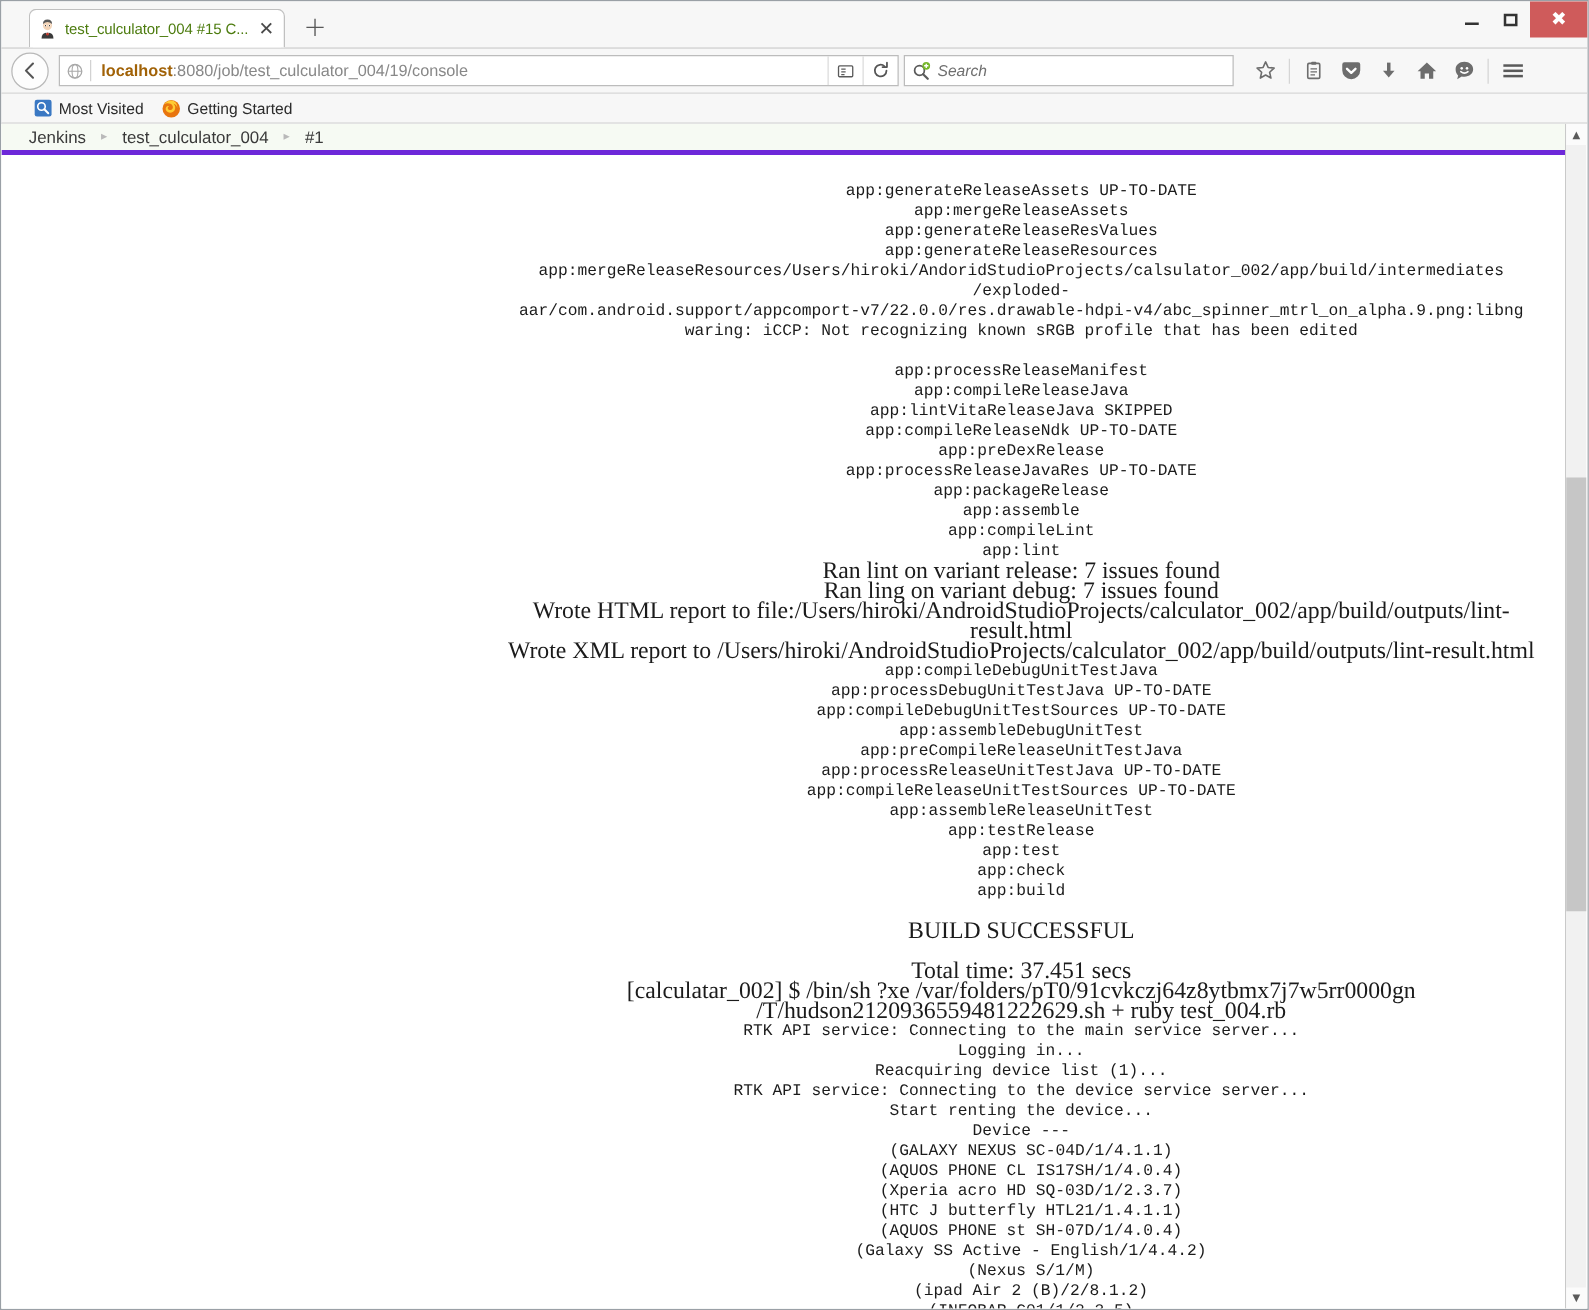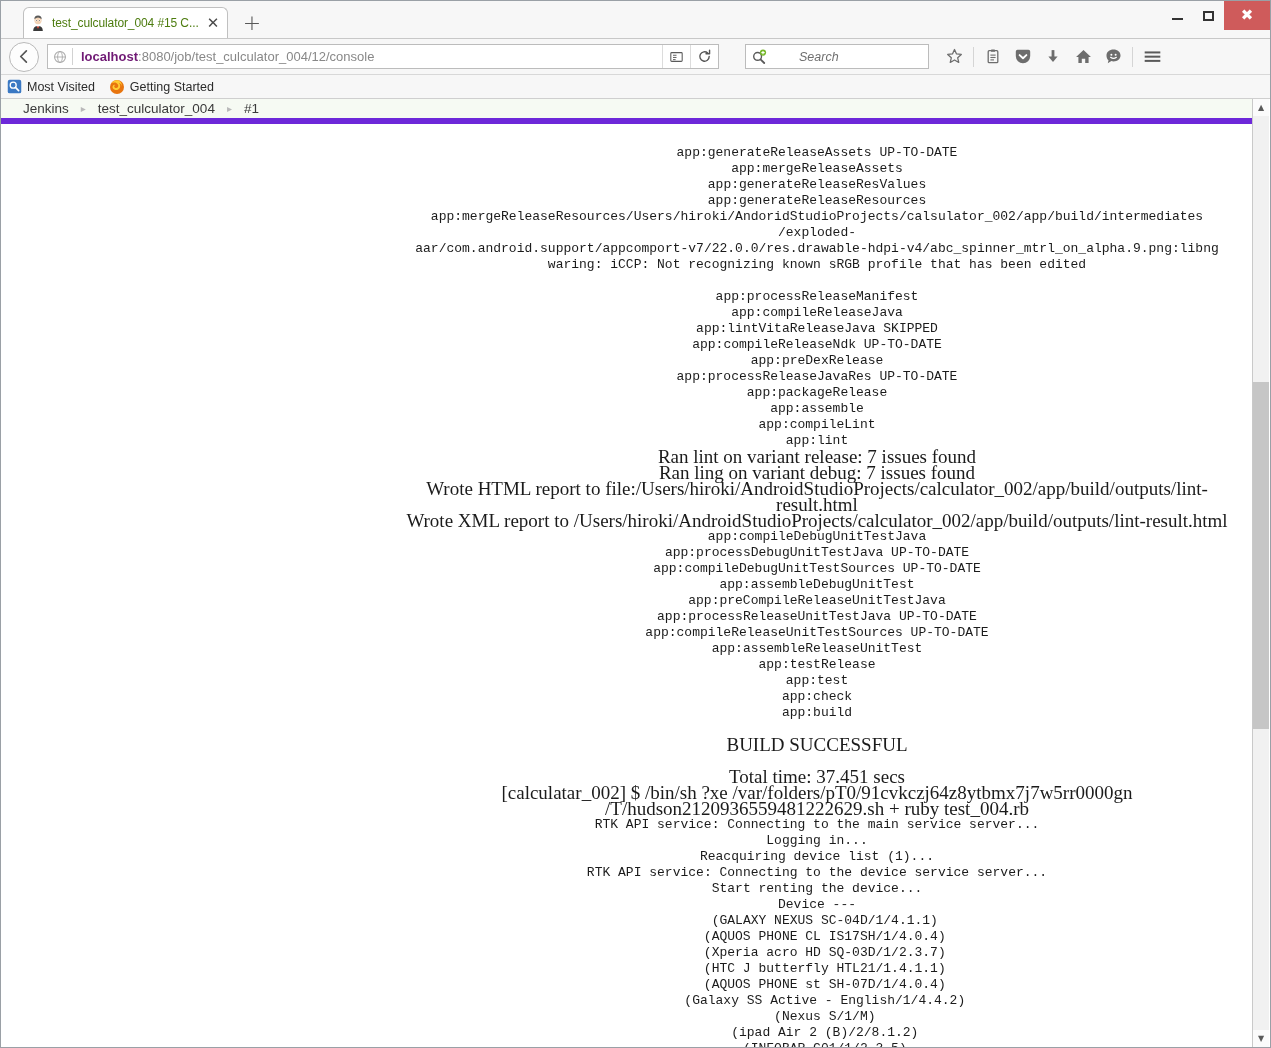--- a/index.html
+++ b/index.html
@@ -157,39 +157,38 @@
     width: 1px; height: 17px; background: #d2d2d2; flex: 0 0 auto;
   }
   .urltext {
     font-size: 13px;
     color: #888888;
     padding-left: 8px;
     white-space: nowrap;
     overflow: hidden;
     flex: 1 1 auto;
   }
-  .urltext b { color: #701a75; font-weight: 600; }
+  .urltext b { color: #a16207; font-weight: 600; }
   .urlbar .iconbtn {
     width: 27px; height: 23px;
     display: flex; align-items: center; justify-content: center;
     color: #555;
     flex: 0 0 auto;
     border-left: 1px solid #dcdcdc;
   }
   .searchbox {
-    margin-left: 26px;
-    width: 184px;
+    margin-left: 4px;
+    width: 264px;
     height: 25px;
     background: #ffffff;
     border: 1px solid #bcbcbc;
     display: flex;
     align-items: center;
     box-sizing: border-box;
     flex: 0 0 auto;
-    gap: 27px;
   }
   .searchbox .sicon {
     width: 26px; height: 23px;
     display: flex; align-items: center; justify-content: center;
     position: relative;
     flex: 0 0 auto;
   }
   .searchbox .splaceholder {
     font-size: 12.5px;
     font-style: italic;
@@ -210,21 +209,21 @@
   .navicons .vsep {
     width: 1px; height: 20px; background: #d5d5d5; margin: 0 4px;
   }
 
   
   .bookmarks {
     height: 24px;
     background: #f7f7f7;
     display: flex;
     align-items: center;
-    padding-left: 5px;
+    padding-left: 25px;
     box-sizing: border-box;
     border-bottom: 1px solid #cfcfcf;
   }
   .bm {
     display: flex;
     align-items: center;
     margin-right: 14px;
     font-size: 12.5px;
     color: #2b2b2b;
   }
@@ -245,21 +244,21 @@
   .content-area {
     position: absolute;
     left: 0; top: 0; right: 17px; bottom: 0;
     background: #ffffff;
     overflow: hidden;
     border-right: 1px solid #c9c9c9;
   }
   .breadcrumb-bar {
     height: 25px;
     background: #f6faf3;
-    border-bottom: 6px solid #6d28d9;
+    border-bottom: 4px solid #6d28d9;
     display: flex;
     align-items: center;
     padding-left: 22px;
     box-sizing: border-box;
   }
   .bc-item {
     font-size: 13.5px;
     color: #3a3a3a;
   }
   .bc-sep {
@@ -377,21 +376,21 @@
 
     <div class="urlbar">
       <span class="globe">
         <svg width="14" height="14" viewBox="0 0 16 16">
           <circle cx="8" cy="8" r="6.2" fill="none" stroke="#a8a8a8" stroke-width="1.2"></circle>
           <ellipse cx="8" cy="8" rx="2.7" ry="6.2" fill="none" stroke="#a8a8a8" stroke-width="1"></ellipse>
           <line x1="2" y1="8" x2="14" y2="8" stroke="#a8a8a8" stroke-width="1"></line>
         </svg>
       </span>
       <span class="sep"></span>
-      <span class="urltext"><b>localhost</b><span>:8080/job/test_culculator_004/12/console</span></span>
+      <span class="urltext"><b>localhost</b><span>:8080/job/test_culculator_004/19/console</span></span>
       <span class="iconbtn">
         <svg width="15" height="14" viewBox="0 0 16 16">
           <rect x="1.5" y="3" width="13" height="10" rx="1" fill="none" stroke="#5a5a5a" stroke-width="1.2"></rect>
           <line x1="4" y1="6" x2="8" y2="6" stroke="#5a5a5a" stroke-width="1.1"></line>
           <line x1="4" y1="8.5" x2="8" y2="8.5" stroke="#5a5a5a" stroke-width="1.1"></line>
           <line x1="4" y1="11" x2="7" y2="11" stroke="#5a5a5a" stroke-width="1.1"></line>
         </svg>
       </span>
       <span class="iconbtn">
         <svg width="15" height="15" viewBox="0 0 16 16">

